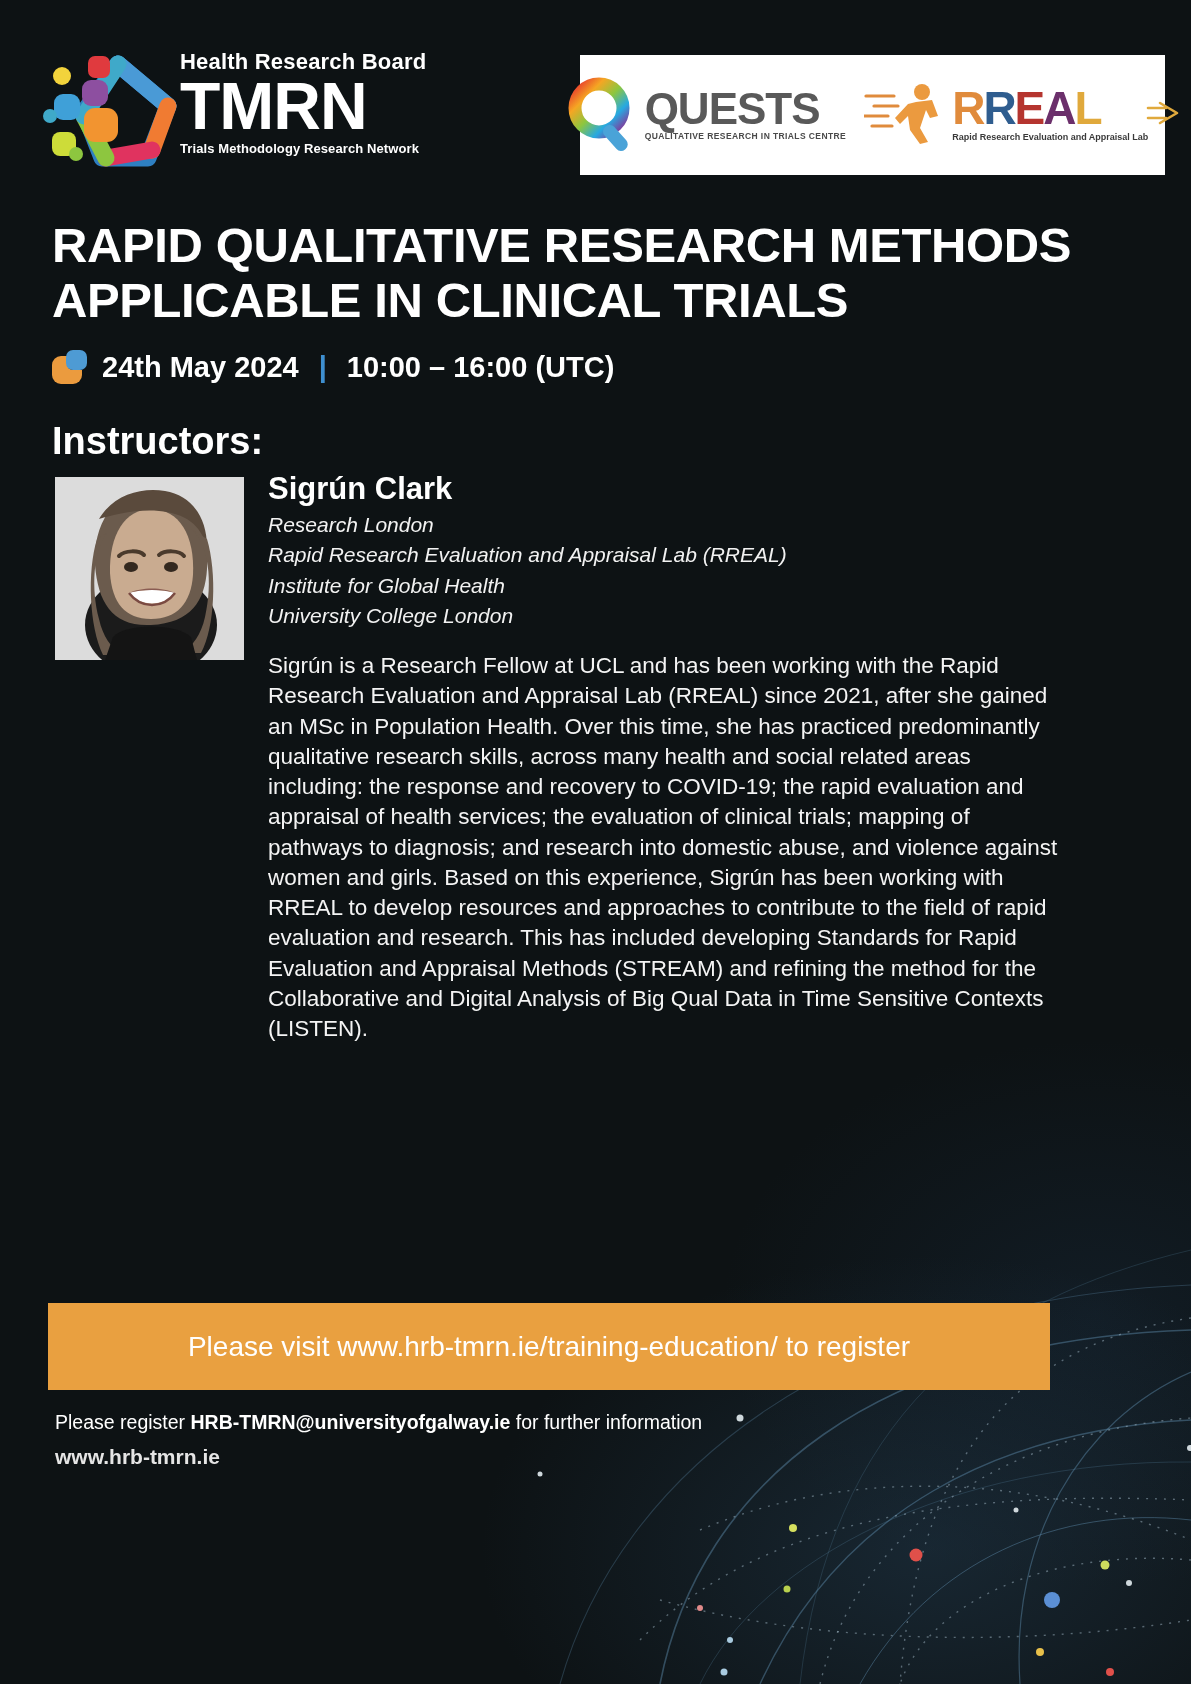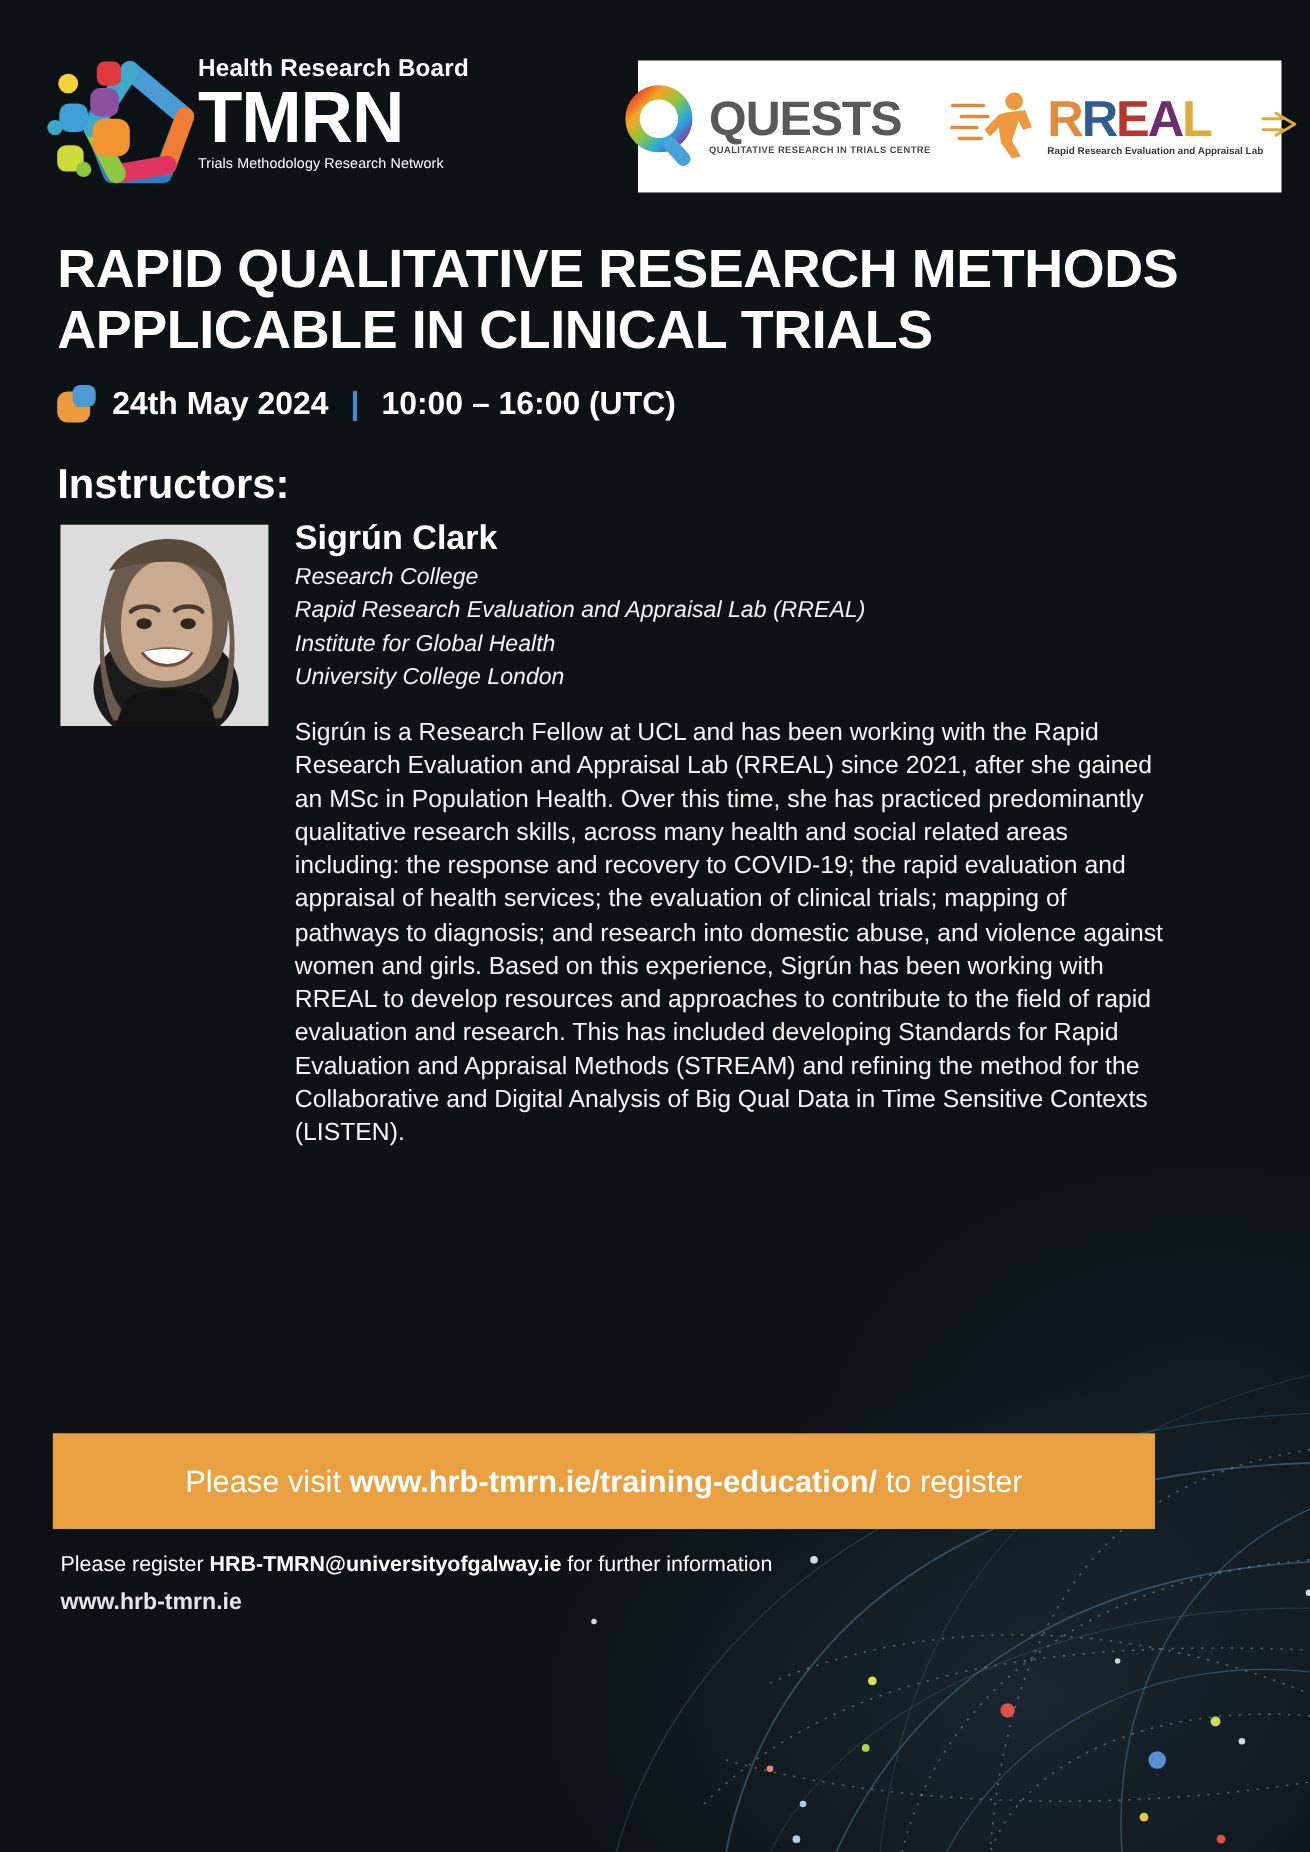--- a/index.html
+++ b/index.html
@@ -33,21 +33,21 @@
   .tmrn-text{ position:absolute; left:140px; top:4px; width:260px; }
   .hrb-line{
     font-size:22px; font-weight:700; letter-spacing:.2px;
     color:#ffffff; line-height:1.05; white-space:nowrap;
   }
   .tmrn-big{
     font-size:66px; font-weight:700; letter-spacing:-1px;
     color:#ffffff; line-height:.95; margin-top:2px;
   }
   .tmrn-sub{
-    font-size:13px; font-weight:400; color:#ffffff;
+    font-size:13px; font-weight:700; color:#ffffff;
     letter-spacing:.1px; margin-top:3px; white-space:nowrap;
   }
 
   .partner-box{
     position:absolute; left:580px; top:55px;
     width:585px; height:120px; background:#ffffff;
     display:flex; align-items:center; justify-content:center; gap:18px;
   }
   .quests-logo{ display:flex; align-items:center; gap:6px; }
   .quests-word{
@@ -116,21 +116,21 @@
     color:#f4f4f4; text-align:left;
   }
 
   
   .cta{
     position:absolute; left:48px; top:1303px;
     width:1002px; height:87px; background:#e9a040;
     display:flex; align-items:center; justify-content:center;
   }
   .cta-text{ font-size:28px; color:#ffffff; font-weight:400; letter-spacing:0; }
-  .cta-text b{ font-weight:700; }
+  .cta-text b{ font-weight:400; }
 
   
   .footer{ position:absolute; left:55px; top:1408px; width:900px; }
   .foot-contact{ font-size:19.5px; font-weight:400; color:#ffffff; line-height:1.5; }
   .foot-contact b{ font-weight:700; }
   .foot-web{ font-size:21px; font-weight:700; color:#e5e5e5; margin-top:7px; line-height:1.2; }
   .foot-social{ display:flex; align-items:center; gap:9px; margin-top:10px; }
   .x-icon{ width:26px; height:26px; flex:0 0 auto; }
   .foot-handle{ font-size:20px; font-weight:400; color:#ffffff; }
 </style>
@@ -280,21 +280,21 @@
       <path d="M104 78 C110 73 124 73 129 79" stroke="#4a3a2c" stroke-width="4" fill="none" stroke-linecap="round"></path>
       <path d="M74 116 C86 130 108 130 120 116 C112 112 84 112 74 116 Z" fill="#ffffff"></path>
       <path d="M74 116 C86 112 108 112 120 116 C108 110 86 110 74 116 Z" fill="#8a5c52"></path>
       <path d="M74 116 C86 132 108 132 120 116" stroke="#7a4a42" stroke-width="2.5" fill="none"></path>
       <path d="M58 160 C70 146 122 146 136 160 L142 183 L50 183 Z" fill="#141414"></path>
     </svg>
   </div>
 
   <div class="bio-block">
     <div class="bio-name">Sigrún Clark</div>
-    <div class="bio-role">Research College</div>
+    <div class="bio-role">Research London</div>
     <div class="bio-role">Rapid Research Evaluation and Appraisal Lab (RREAL)</div>
     <div class="bio-role">Institute for Global Health</div>
     <div class="bio-role">University College London</div>
     <p class="bio-text">Sigrún is a Research Fellow at UCL and has been working with the Rapid Research Evaluation and Appraisal Lab (RREAL) since 2021, after she gained an MSc in Population Health.  Over this time, she has practiced predominantly qualitative research skills, across many health and social related areas including: the response and recovery to COVID-19; the rapid evaluation and appraisal of health services; the evaluation of clinical trials; mapping of pathways to diagnosis; and research into domestic abuse, and violence against women and girls.  Based on this experience, Sigrún has been working with RREAL to develop resources and approaches to contribute to the field of rapid evaluation and research. This has included developing Standards for Rapid Evaluation and Appraisal Methods (STREAM) and refining the method for the Collaborative and Digital Analysis of Big Qual Data in Time Sensitive Contexts (LISTEN).</p>
   </div>
 
   <div class="cta">
     <div class="cta-text">
       <span>Please visit </span><b>www.hrb-tmrn.ie/training-education/</b><span> to register</span>
     </div>

